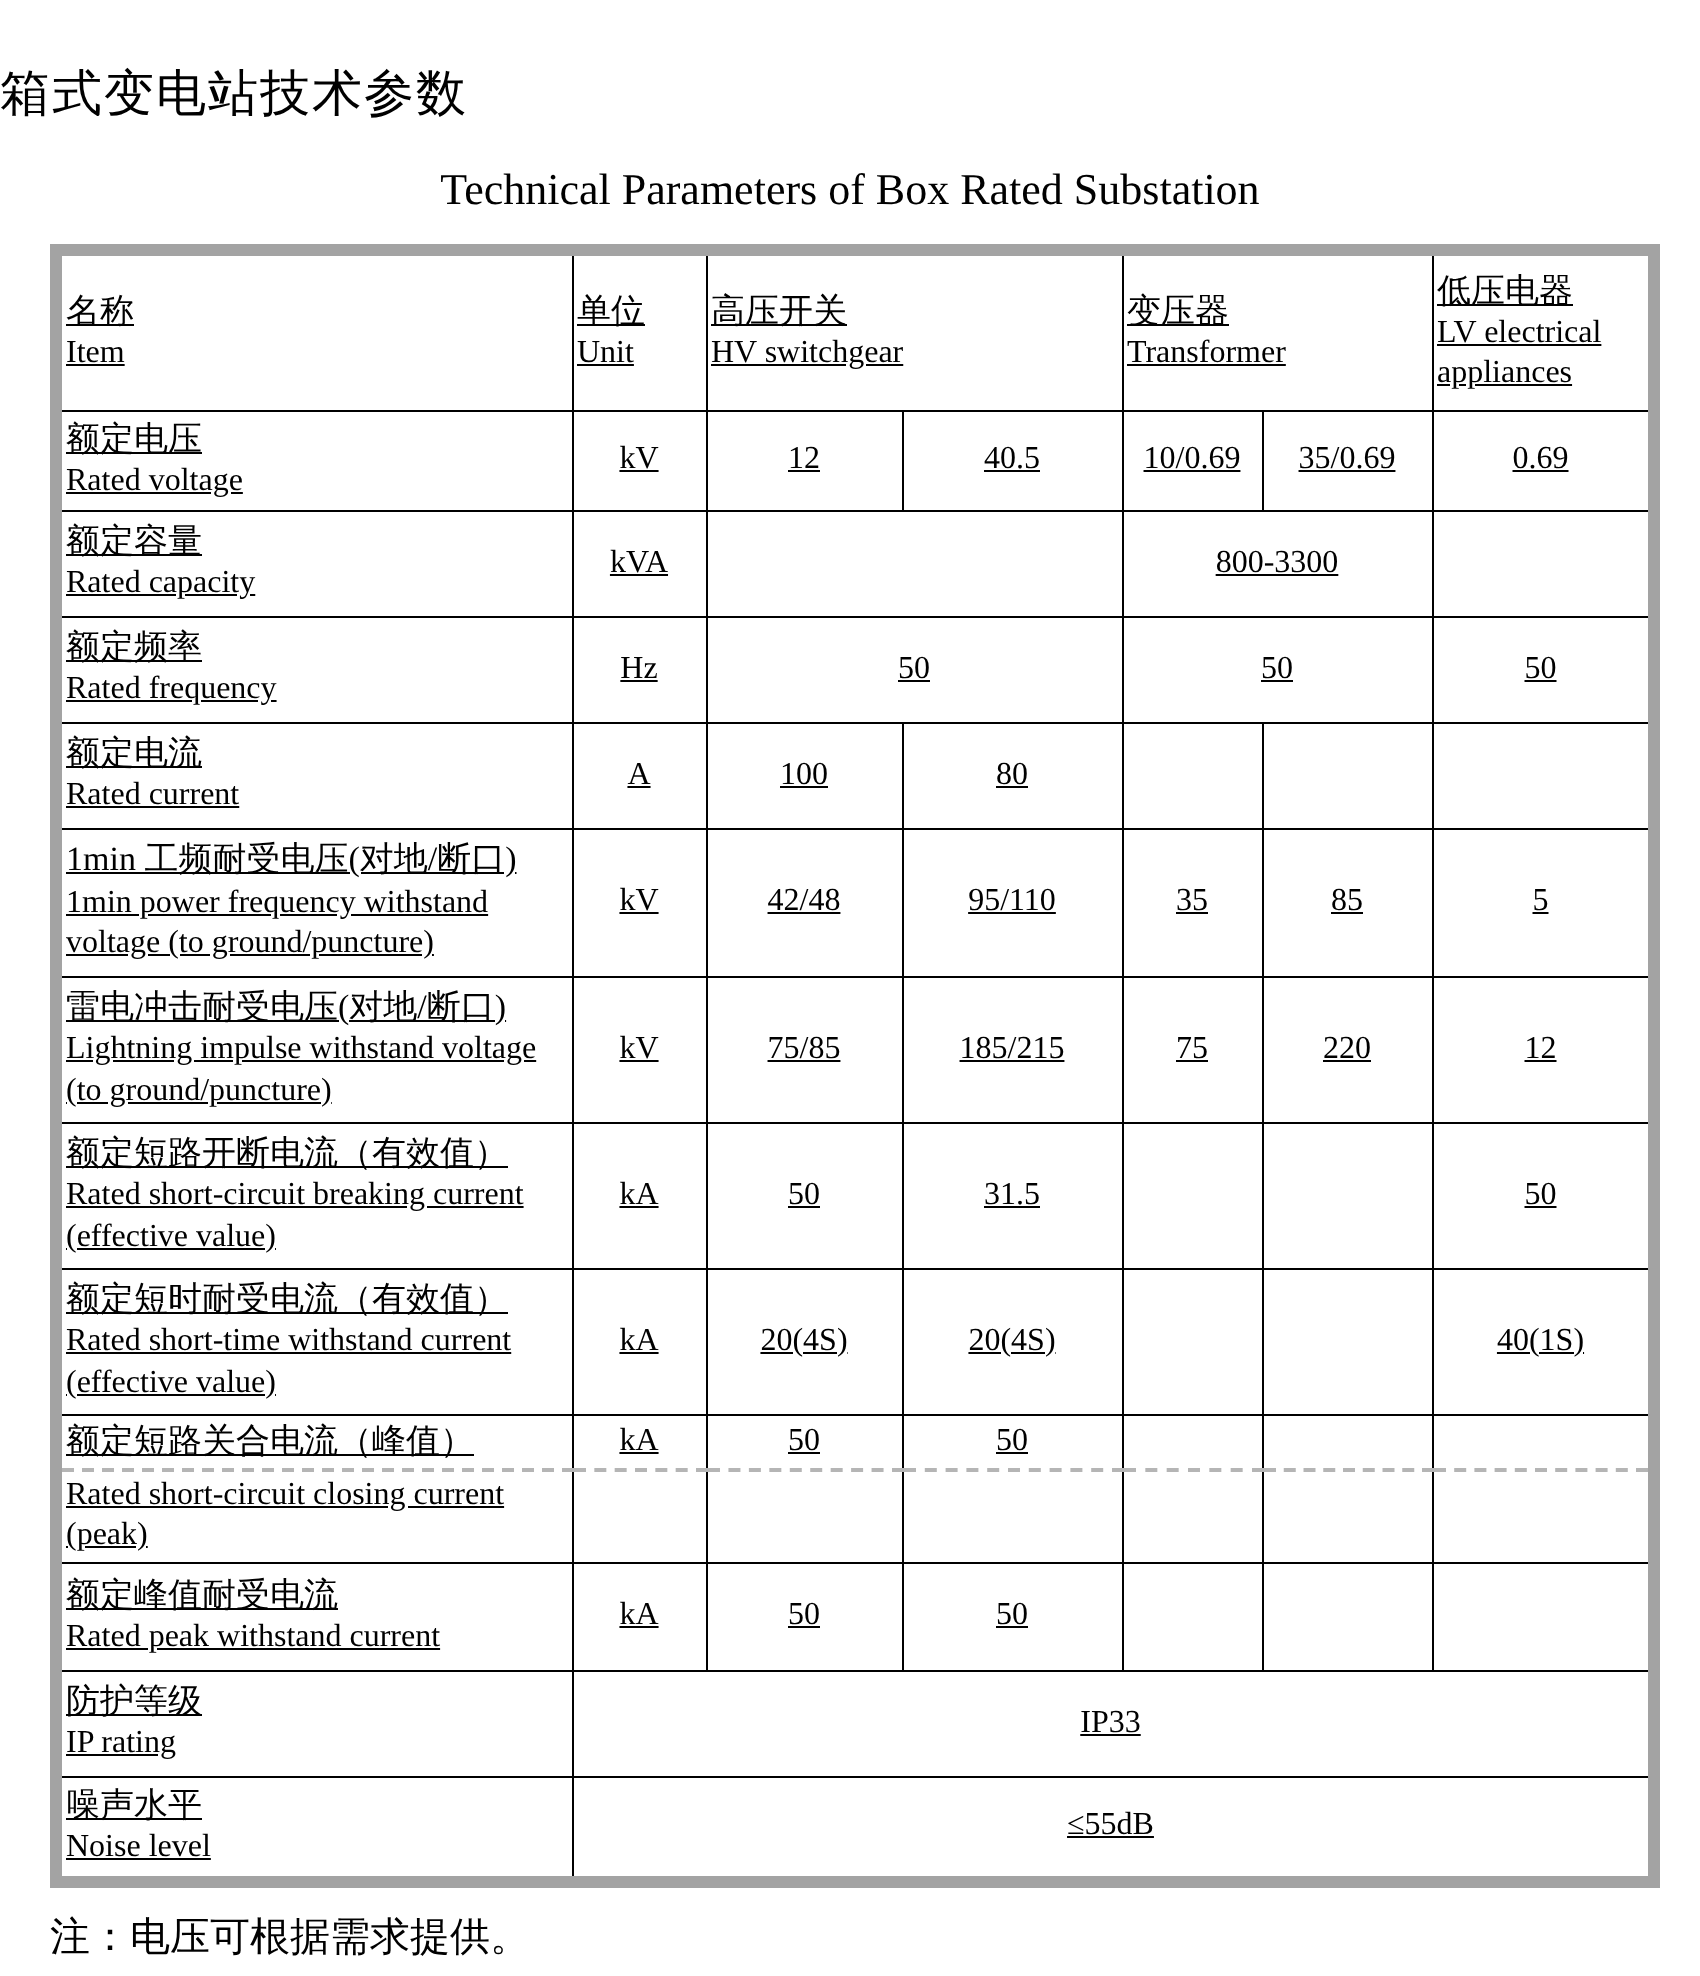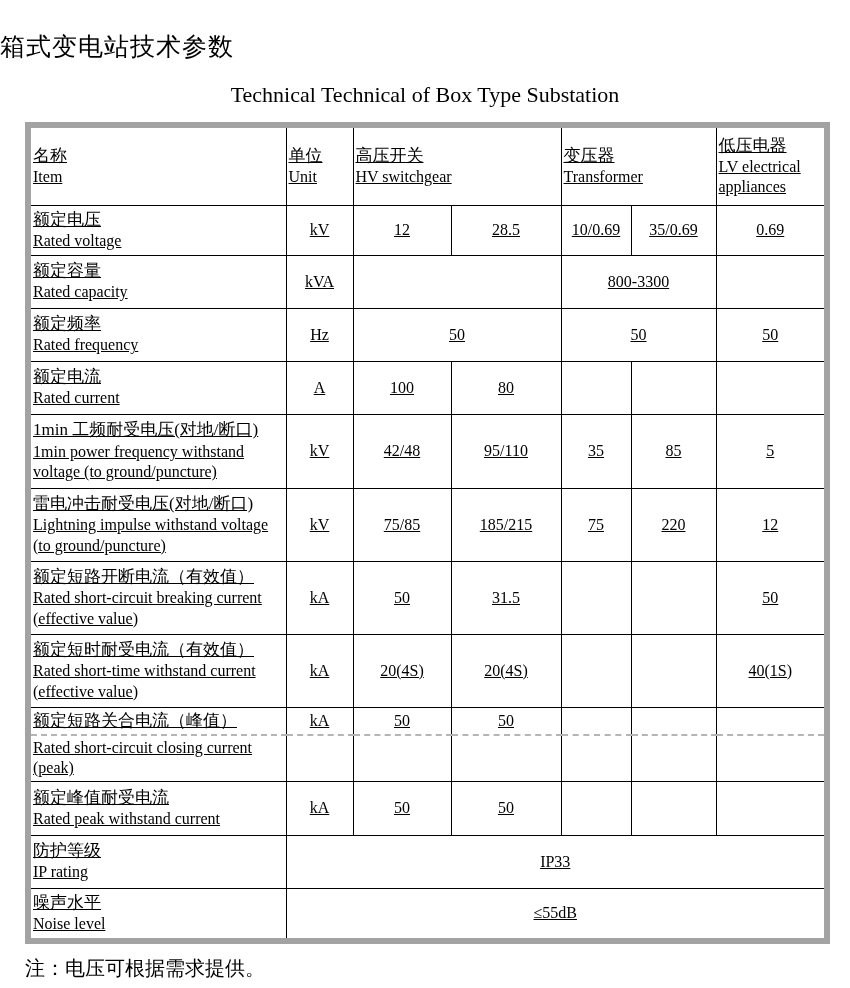--- a/index.html
+++ b/index.html
@@ -80,21 +80,21 @@
   }
   .footnote {
     margin: 11px 0 0 25px;
     font-size: 20px;
   }
 </style>
 </head>
 <body>
 
 <h1 class="title-zh">箱式变电站技术参数</h1>
-<h2 class="title-en">Technical Technical of Box Type Substation</h2>
+<h2 class="title-en">Technical Parameters of Box Rated Substation</h2>
 
 <table class="params">
   <colgroup>
     <col style="width:258px">
     <col style="width:67px">
     <col style="width:98px">
     <col style="width:110px">
     <col style="width:70px">
     <col style="width:85px">
     <col style="width:111px">
@@ -124,21 +124,21 @@
     </tr>
   </thead>
   <tbody>
       <tr>
         <td class="label-cell">
           <div class="zh">额定电压</div>
           <div class="en">Rated voltage</div>
         </td>
         <td class="value-cell">kV</td>
         <td class="value-cell">12</td>
-        <td class="value-cell">28.5</td>
+        <td class="value-cell">40.5</td>
         <td class="value-cell">10/0.69</td>
         <td class="value-cell">35/0.69</td>
         <td class="value-cell">0.69</td>
       </tr>
       <tr>
         <td class="label-cell">
           <div class="zh">额定容量</div>
           <div class="en">Rated capacity</div>
         </td>
         <td class="value-cell">kVA</td>

